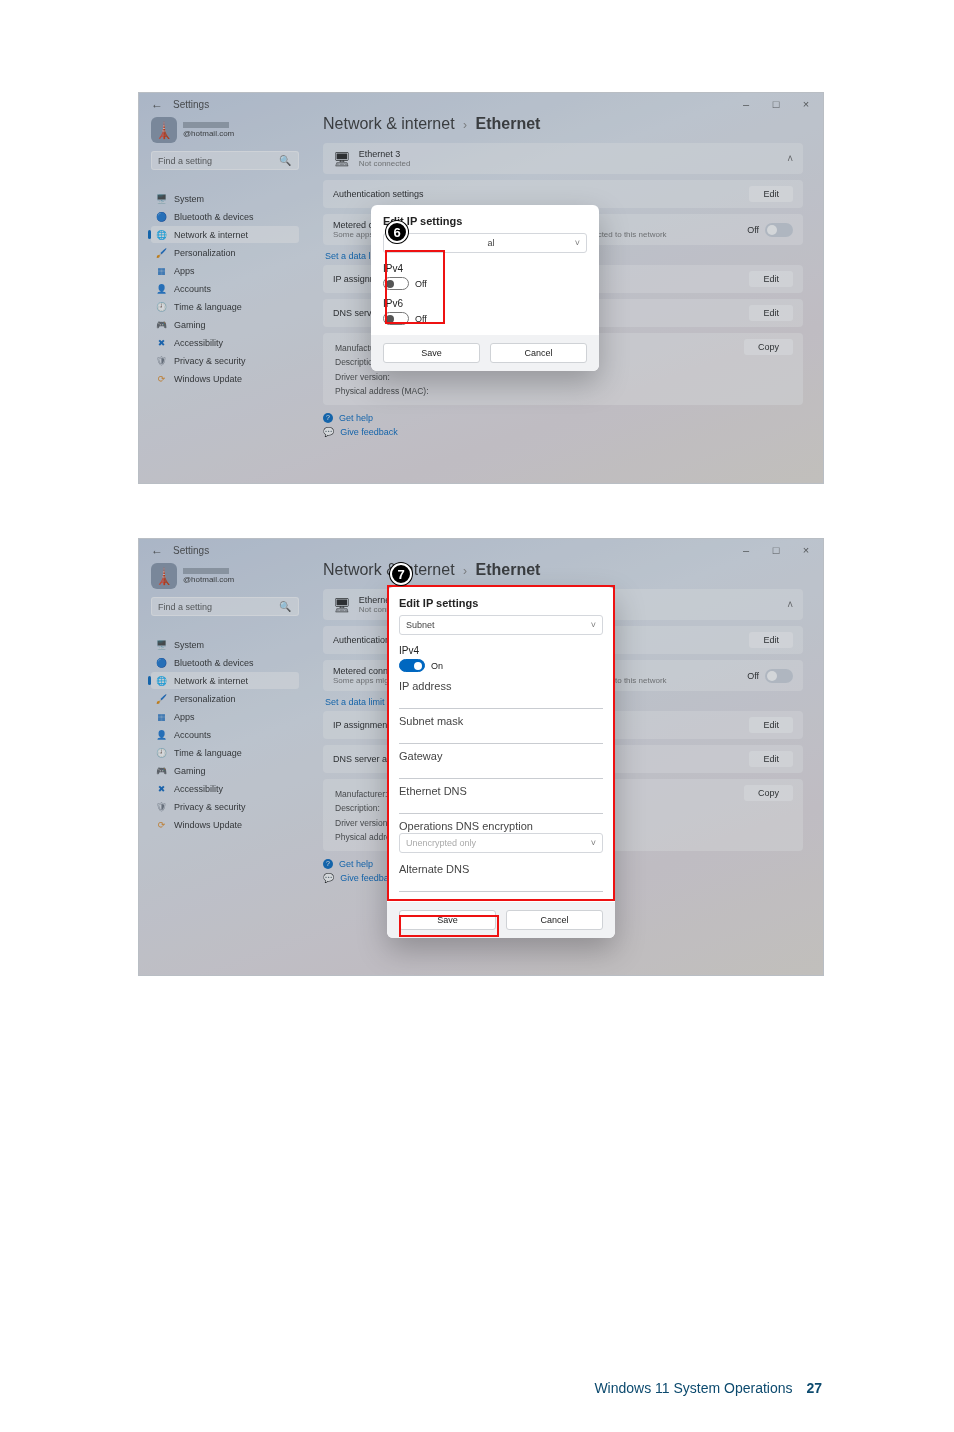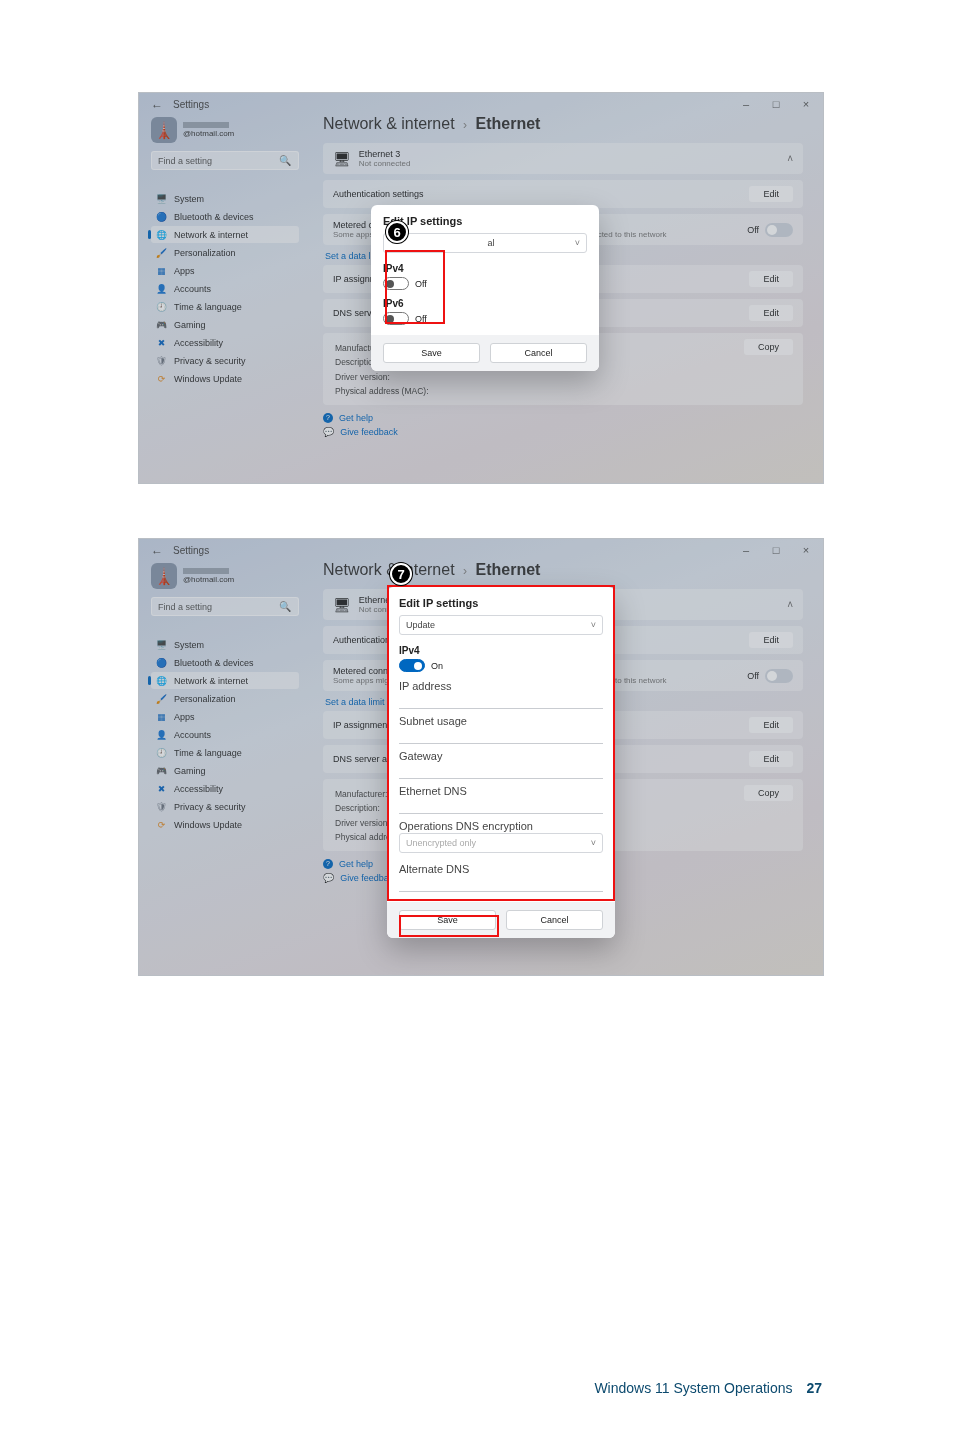--- a/index.html
+++ b/index.html
@@ -71,21 +71,21 @@
   
   .overlay { position:absolute; inset:0; background: rgba(80,90,105,0.25); pointer-events:none;}
   .dialog {
     position:absolute; left:232px; top:112px; width:228px;
     background:#fff; border-radius:6px; box-shadow: 0 12px 30px rgba(0,0,0,0.25);
     padding:10px 12px 0 12px; z-index:5;
   }
   .dialog h4 { font-size:11px; font-weight:600; margin-bottom:6px;}
   .dropdown { border:1px solid #d4d7dc; border-radius:3px; padding:4px 6px; font-size:9px; color:#444; display:flex; justify-content:space-between; align-items:center; margin-bottom:10px; background:#fff;}
   .dropdown .dd { color:#777; font-size:9px;}
-  .dlg-section { font-size:10px; font-weight:700; margin:8px 0 3px 0;}
+  .dlg-section { font-size:10px; font-weight:400; margin:8px 0 3px 0;}
   .dlg-toggle-row { display:flex; align-items:center; gap:6px; font-size:9px; margin-bottom:8px;}
   .dlg-toggle { width:26px; height:13px; border-radius:8px; border:1px solid #777; position:relative; background:#fff;}
   .dlg-toggle::after { content:""; position:absolute; left:2px; top:1.5px; width:8px; height:8px; border-radius:50%; background:#555;}
   .dlg-toggle.on { background:#0067c0; border-color:#0067c0;}
   .dlg-toggle.on::after { left:auto; right:2px; background:#fff;}
   .dlg-label { font-size:11px; color:#444; margin:6px 0 1px 0;}
   .dlg-input { border:none; border-bottom:1px solid #c9ccd1; width:100%; height:16px; font-size:9px; margin-bottom:4px;}
   .dlg-foot { margin:10px -12px 0 -12px; padding:8px 12px; background:#f1f2f4; display:flex; gap:10px; border-bottom-left-radius:6px; border-bottom-right-radius:6px;align-items:flex-end;}
   .dlg-btn { flex:1; text-align:center; border:1px solid #cfd2d6; background:#fff; border-radius:3px; padding:4px 0; font-size:9px;}
 
@@ -420,31 +420,31 @@
             <span>Give feedback</span>
           </div>
       </div>
     </div>
 
     <div class="overlay"></div>
 
     <div class="dialog" style="left:248px; top:48px; width:228px; padding-bottom:0;">
       <h4>Edit IP settings</h4>
       <div class="dropdown">
-        <span>Update</span>
+        <span>Subnet</span>
           <span class="dd">˅</span>
       </div>
       <div class="dlg-section">IPv4</div>
       <div class="dlg-toggle-row">
         <div class="dlg-toggle on"></div>
         <span>On</span>
       </div>
       <div class="dlg-label">IP address</div>
       <div class="dlg-input"></div>
-      <div class="dlg-label">Subnet usage</div>
+      <div class="dlg-label">Subnet mask</div>
       <div class="dlg-input"></div>
       <div class="dlg-label">Gateway</div>
       <div class="dlg-input"></div>
       <div class="dlg-label">Ethernet DNS</div>
       <div class="dlg-input"></div>
       <div class="dlg-label">Operations DNS encryption</div>
       <div class="dropdown" style="color:#aaa;">
         <span>Unencrypted only</span>
           <span class="dd">˅</span>
       </div>

